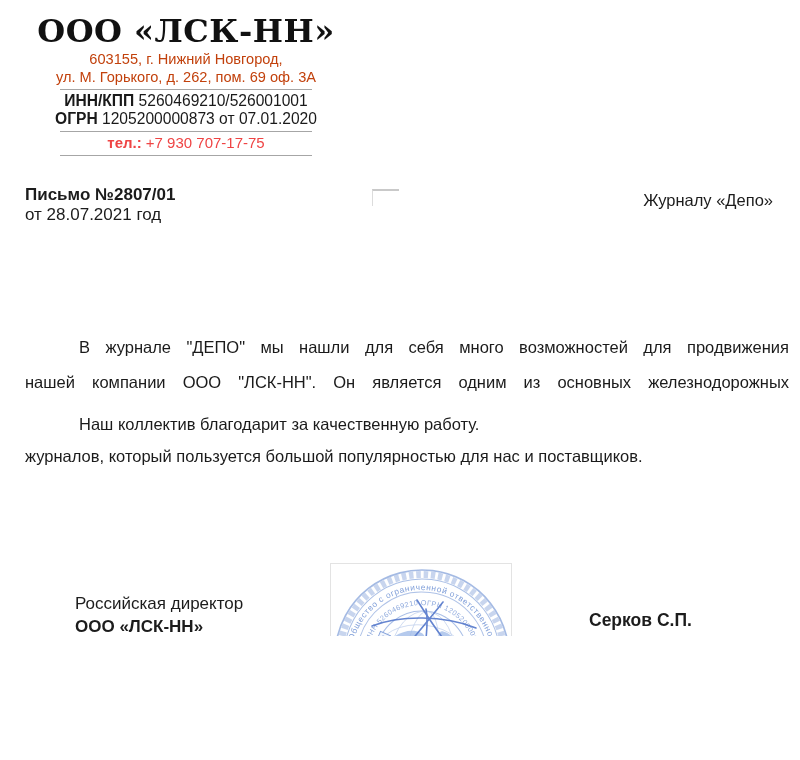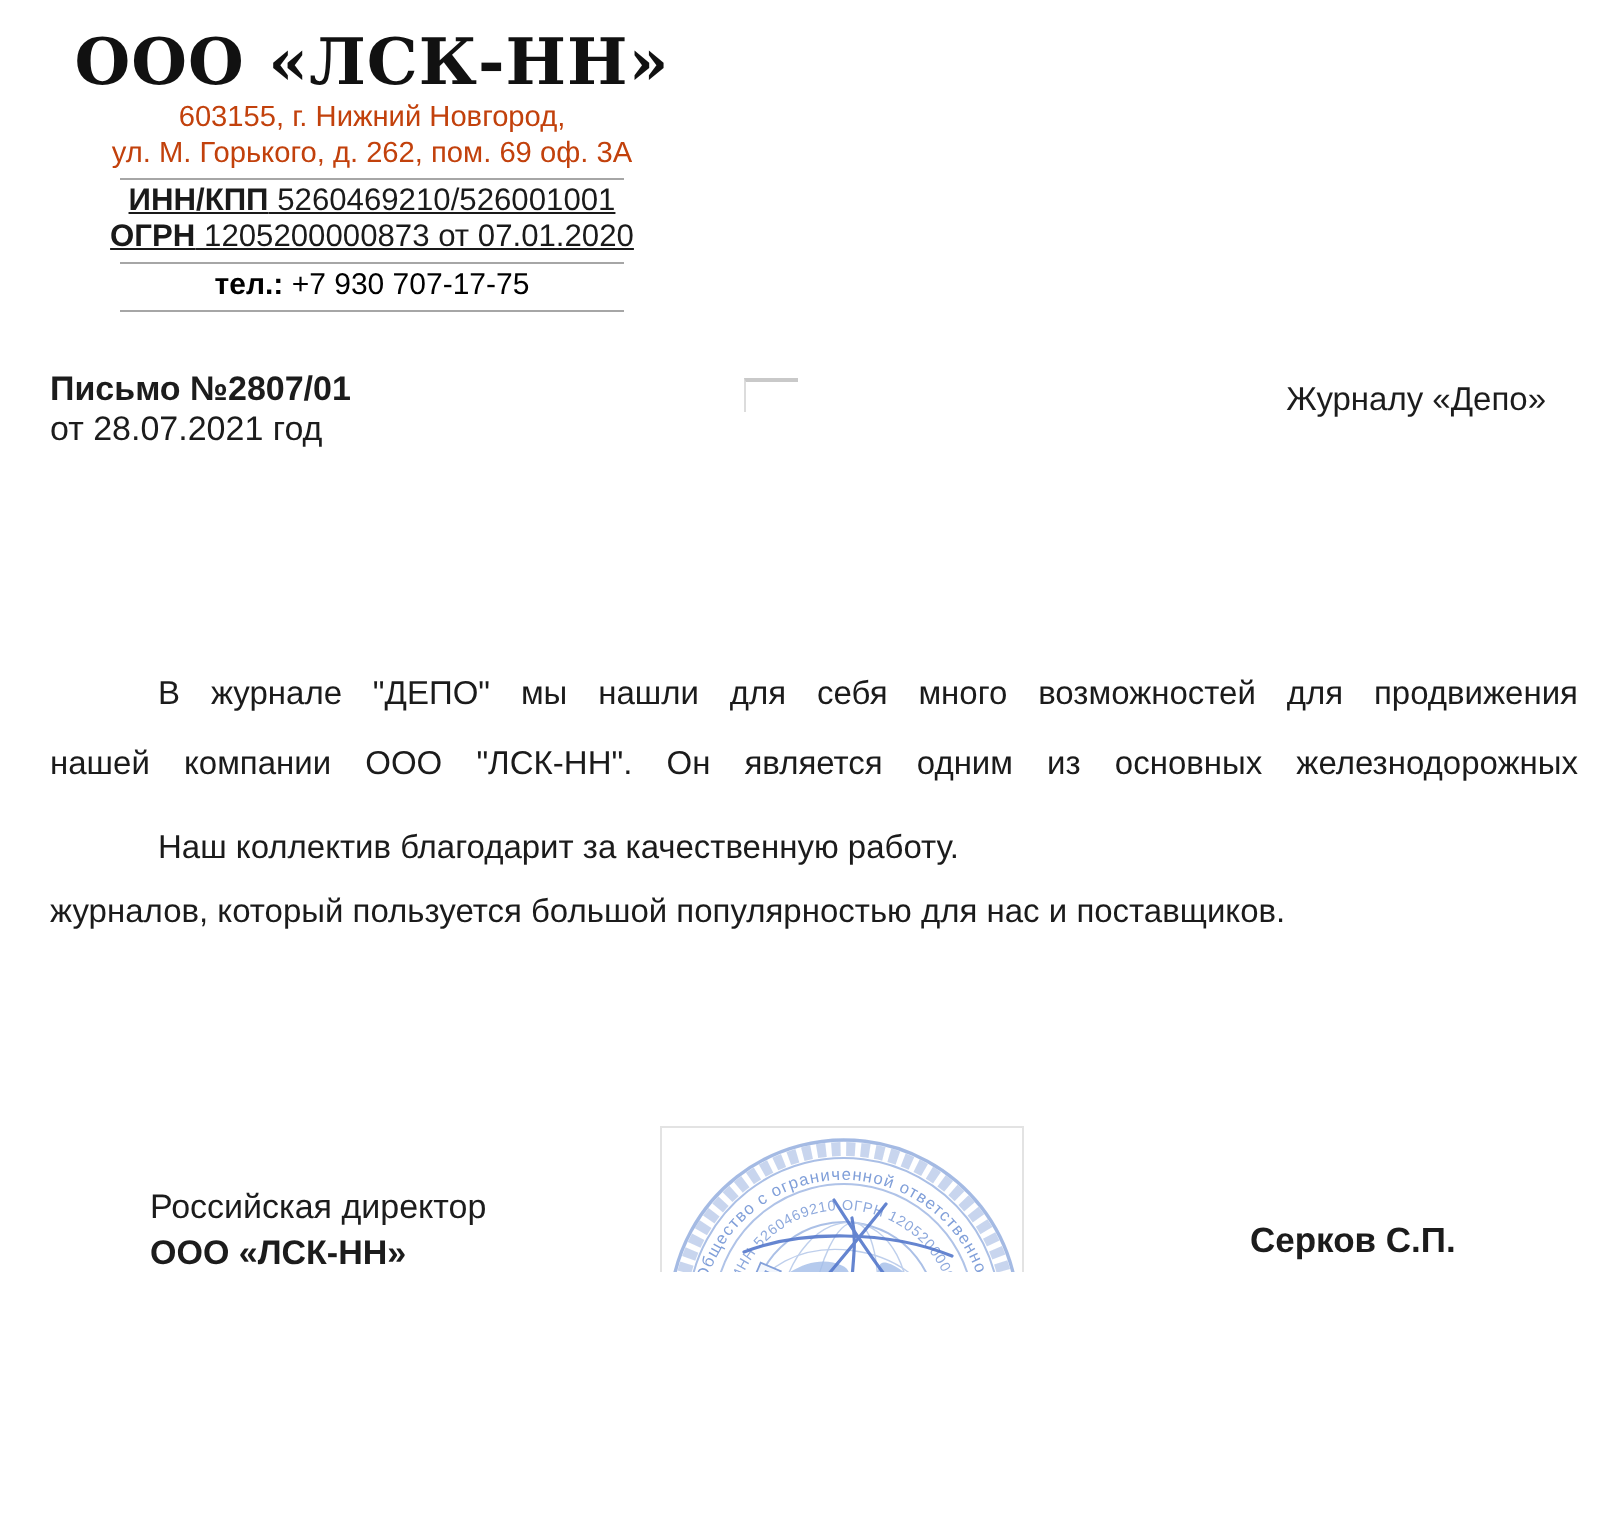--- a/index.html
+++ b/index.html
@@ -9,41 +9,41 @@
   }
   
   .letterhead{position:absolute;left:18px;top:6px;width:336px;text-align:center;}
   .company{
     font-family:"DejaVu Serif","Liberation Serif",serif;
     font-weight:bold;font-size:32px;line-height:38px;letter-spacing:.5px;
     margin-top:6px;color:#111;
   }
   .addr{font-size:14.6px;line-height:18px;color:#c2410c;}
   .lh-line{width:252px;border:none;border-top:1.4px solid #a6a6a6;margin:3px auto 2px auto;}
-  .reg{font-size:15.6px;line-height:18px;color:#1a1a1a;text-decoration:underline;}
-  .contact{font-size:15px;line-height:17.5px;color:#000000;}
+  .reg{font-size:15.6px;line-height:18px;color:#1a1a1a;}
+  .contact{font-size:15px;line-height:17.5px;color:#ef4444;}
   .b{font-weight:bold;}
   
   .letter-meta{position:absolute;left:25px;top:185px;font-size:17px;line-height:19.5px;}
   .letter-no{font-weight:bold;}
   .recipient{position:absolute;top:191px;right:43px;font-size:16.5px;margin-left:25px;}
   .corner-mark{
     position:absolute;left:372px;top:189px;width:26px;height:15px;
     border-top:2px solid #c9c9c9;border-left:1.5px solid #dcdcdc;
   }
   
   .body-text{position:absolute;left:25px;top:330px;width:764px;font-size:16.5px;color:#1b1b1b;}
   .line{line-height:35px;white-space:normal;}
   .jline{text-align:justify;text-align-last:justify;}
   .indent{text-indent:54px;}
   .p2{margin-top:9px;line-height:30px;}
   
   .sign-left{position:absolute;left:75px;top:593px;font-size:17px;line-height:22.5px;}
   .sign-left .pos2{font-weight:bold;}
-  .sign-name{position:absolute;left:589px;top:610px;font-size:17.5px;font-weight:bold;margin-left:36px;}
+  .sign-name{position:absolute;left:589px;top:610px;font-size:17.5px;font-weight:bold;}
   
   .stamp-box{position:absolute;left:330px;top:563px;width:180px;height:177px;border:1px solid #e3e3e3;}
   .stamp-svg{position:absolute;left:322px;top:557px;width:200px;height:200px;}
 </style>
 </head>
 <body>
 
 <div class="page">
 
   <div class="letterhead">

